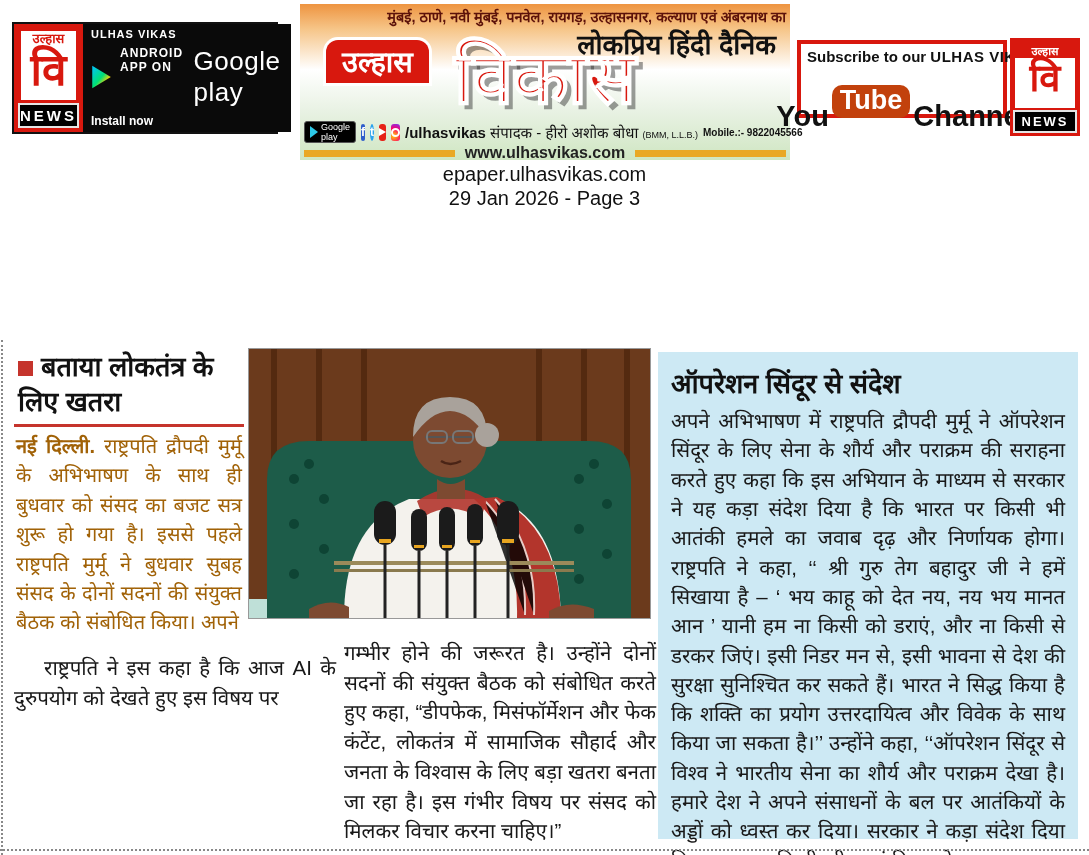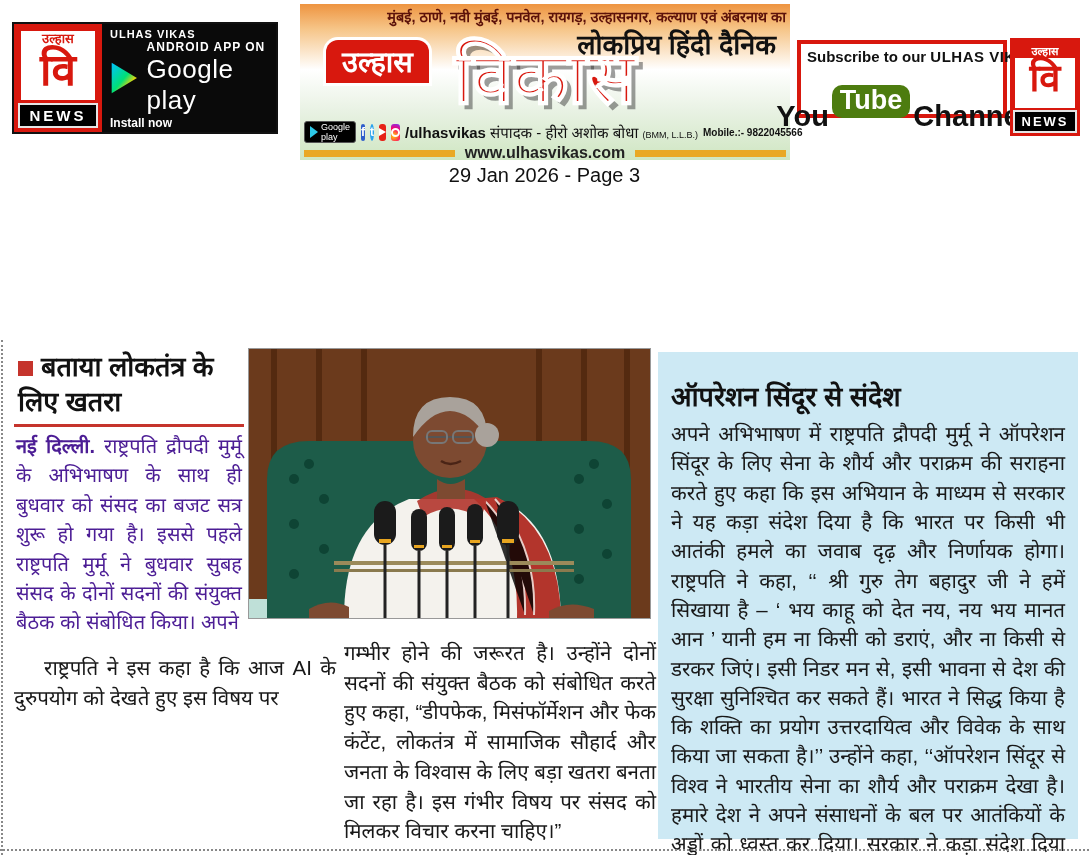--- a/index.html
+++ b/index.html
@@ -11,21 +11,21 @@
     border:2px solid #111; background:#000; display:flex; }
   .brand-logo { width:88px; background:#d8180e; padding:4px; display:flex; flex-direction:column; }
   .brand-logo .inner { flex:1; background:#fff; border:3px solid #d8180e; display:flex; flex-direction:column; align-items:center; }
   .brand-logo .ul-small { font-size:13px; font-weight:700; color:#d8180e; line-height:1.2; }
   .brand-logo .vi-big { font-size:44px; font-weight:800; color:#d8180e; line-height:1.05; }
   .news-bar { background:#000; color:#fff; font-weight:800; letter-spacing:3px; text-align:center;
     font-size:15px; padding:2px 0; border:2px solid #e5e5e5; }
   .play-badge { flex:1; background:#0a0a0a; color:#fff; padding:4px 8px; display:flex; flex-direction:column; }
   .pb-top { font-size:11px; font-weight:800; letter-spacing:1px; }
   .pb-mid { display:flex; align-items:center; gap:8px; flex:1; }
-  .pb-col { display:flex; flex-direction:column; }
+  .pb-col { display:flex; flex-direction:row; }
   .pb-android { font-size:12px; font-weight:800; letter-spacing:1px; }
   .pb-gplay { font-size:26px; font-weight:400; letter-spacing:0.5px; }
   .pb-install { font-size:12px; font-weight:800; }
 
   .masthead { position:absolute; left:300px; top:4px; width:490px; height:156px;
     background:linear-gradient(180deg,#ee9440 0%,#f6c588 16%,#ffffff 42%,#e9f2e4 68%,#cfe6c2 100%); }
   .cities { position:absolute; top:2px; right:4px; font-size:14.5px; font-weight:700; color:#5c120a; }
   .tagline { position:absolute; top:21px; right:14px; font-size:27px; font-weight:800; color:#111; }
   .ulhas-tab { position:absolute; left:26px; top:36px; background:#d8180e; color:#fff;
     font-size:29px; font-weight:800; padding:1px 16px 3px; border-radius:12px 12px 0 0;
@@ -52,21 +52,21 @@
   .site-row { position:absolute; left:4px; right:4px; bottom:-2px; display:flex; align-items:center; gap:10px; }
   .site-bar { flex:1; height:7px; background:#e9a825; }
   .site-url { font-size:16px; font-weight:800; color:#222; }
 
   .yt-box { position:absolute; left:797px; top:40px; width:210px; height:78px; background:#fff;
     border:4px solid #d8180e; box-shadow:0 0 0 2px #fff inset; padding:4px 6px; text-align:center; }
   .yt-line1 { font-size:15px; font-weight:700; color:#111; white-space:nowrap; }
   .yt-line1 b { font-weight:900; letter-spacing:0.5px; }
   .yt-line2 { display:flex; align-items:center; justify-content:center; gap:3px; margin-top:4px; }
   .yt-you,.yt-channel { font-size:29px; font-weight:800; color:#111;margin-top:31px; }
-  .yt-tube { background:#4d7c0f; color:#fff; font-size:27px; font-weight:800; border-radius:10px; padding:0 8px 2px; }
+  .yt-tube { background:#c2410c; color:#fff; font-size:27px; font-weight:800; border-radius:10px; padding:0 8px 2px; }
 
   .right-logo { position:absolute; left:1010px; top:38px; width:70px; height:98px;
     background:#d8180e; padding:3px; display:flex; flex-direction:column; }
   .right-logo .inner { flex:1; background:#fff; border:2px solid #d8180e; display:flex; flex-direction:column; align-items:center; }
   .right-logo .ul-small { font-size:11px; font-weight:700; color:#fff; background:#d8180e; width:100%; text-align:center; }
   .right-logo .vi-big { font-size:38px; font-weight:800; color:#d8180e; line-height:1.1; }
   .right-logo .news-bar { font-size:13px; letter-spacing:2px; }
 
   
   .epaper { position:absolute; top:163px; left:0; right:0; text-align:center; color:#111; }
@@ -76,32 +76,32 @@
   
   .headline { position:absolute; top:222px; left:14px; right:14px; text-align:center;
     font-size:62px; font-weight:800; color:#161616; line-height:1.15; letter-spacing:-1px; }
 
   
   .subhead { position:absolute; left:18px; top:350px; width:224px; font-size:27px; font-weight:800;
     color:#111; line-height:1.3; }
   .red-bullet { display:inline-block; width:15px; height:15px; background:#c5342c; margin-right:8px; }
   .red-rule { position:absolute; left:14px; top:424px; width:230px; height:3px; background:#c5342c; }
   .col-1 { position:absolute; left:16px; top:432px; width:226px; font-size:20px; line-height:1.47;
-    color:#4c1d95; text-align:justify; }
+    color:#a16207; text-align:justify; }
   .col-1 b { font-weight:800; }
   .photo { position:absolute; left:248px; top:348px; width:403px; height:271px; border:1px solid #999; }
   .col-a { position:absolute; left:14px; top:641px; width:322px; font-size:20.5px; line-height:1.45;
     color:#181818; text-align:justify; }
   .col-b { position:absolute; left:344px; top:638px; width:312px; font-size:20.5px; line-height:1.45;
     color:#181818; text-align:justify; }
   .indent { text-indent:30px;margin-top:12px; }
 
   
   .sidebar { position:absolute; left:658px; top:352px; width:420px; height:487px;
-    background:#cde9f4; padding:25px 13px; }
+    background:#cde9f4; padding:12px 13px; }
   .sidebar h2 { font-size:27px; font-weight:800; color:#111; margin-bottom:5px; }
   .sidebar p { font-size:20.5px; line-height:1.43; color:#181818; text-align:justify; }
 
   
   .dotted-left { position:absolute; left:1px; top:340px; bottom:0; border-left:2px dotted #888; }
   .dotted-bottom { position:absolute; left:0; right:0; top:849px; border-top:2px dotted #888; }
 </style>
 </head>
 <body>
 
@@ -177,20 +177,21 @@
   </div>
   <div class="right-logo">
     <div class="inner">
       <span class="ul-small">उल्हास</span>
       <span class="vi-big">वि</span>
     </div>
     <div class="news-bar">NEWS</div>
   </div>
 
   <div class="epaper">
+    <div class="u">epaper.ulhasvikas.com</div>
     <div class="d">29 Jan 2026 - Page 3</div>
   </div>
 
 
   <div class="subhead"><span class="red-bullet"></span><span>बताया लोकतंत्र के लिए खतरा</span></div>
   <div class="red-rule"></div>
   <p class="col-1"><b>नई दिल्ली.</b><span> राष्ट्रपति द्रौपदी मुर्मू के अभिभाषण के साथ ही बुधवार को संसद का बजट सत्र शुरू हो गया है। इससे पहले राष्ट्रपति मुर्मू ने बुधवार सुबह संसद के दोनों सदनों की संयुक्त बैठक को संबोधित किया। अपने</span></p>
 
   <div class="photo">
     <svg width="401" height="269" viewBox="0 0 401 269">

